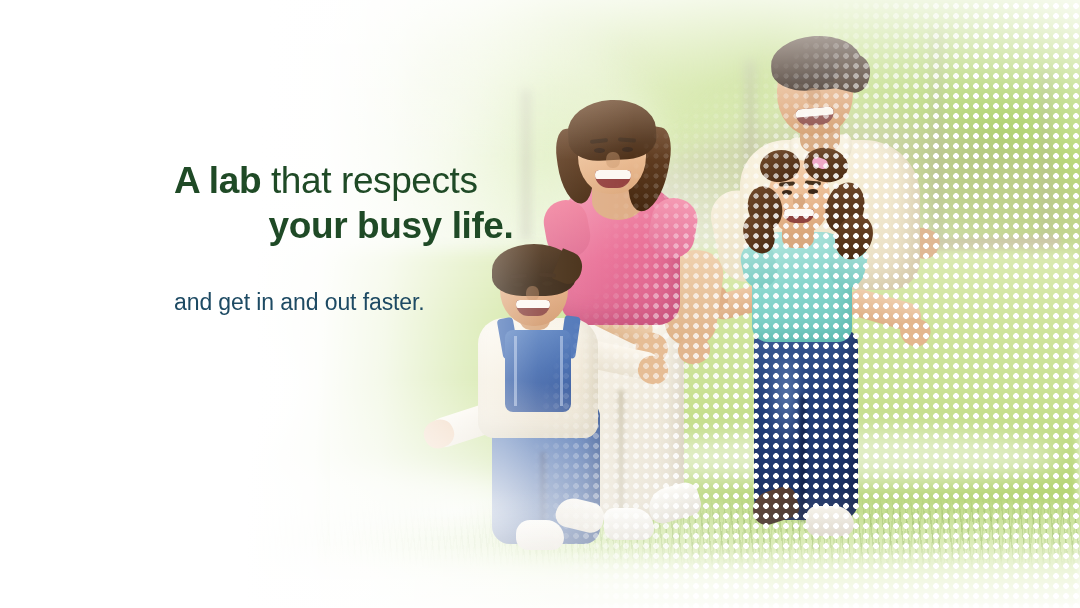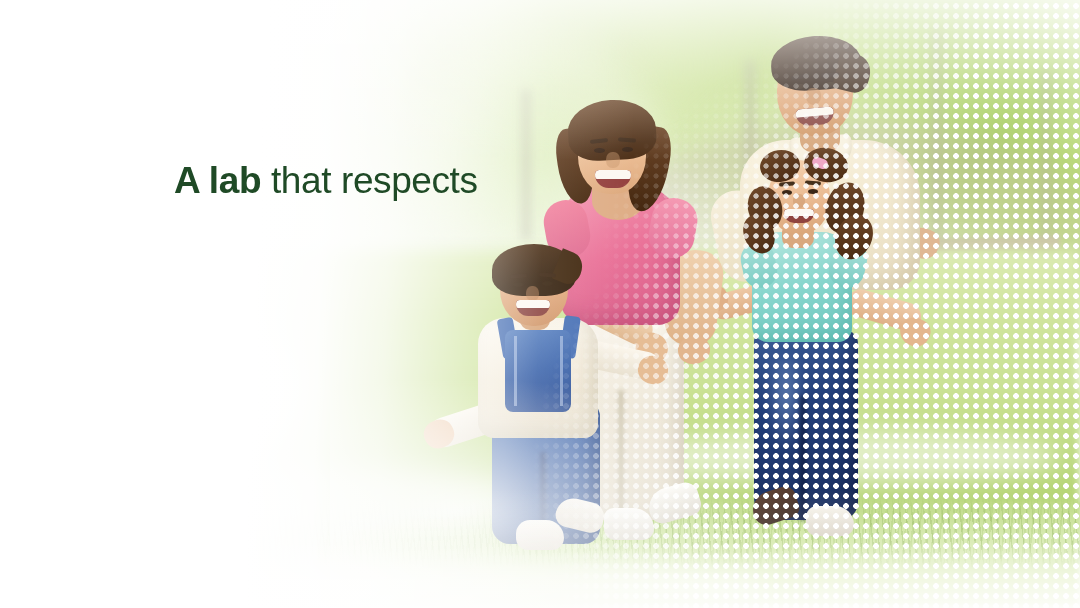--- a/index.html
+++ b/index.html
@@ -721,18 +721,20 @@
   <div class="halftone"></div>
   <div class="halftone2"></div>
 
   <div class="scrim-left"></div>
   <div class="scrim-top"></div>
   <div class="scrim-bottom"></div>
 
   <div class="copy">
     <h1 class="headline">
       <span class="hl-strong">A lab</span><span> that respects</span>
+      <span class="ln2">your busy life.</span>
     </h1>
     <p class="subcopy">
+      <span>and get in and out faster.</span>
     </p>
   </div>
 
 </div>
 
 </body></html>

